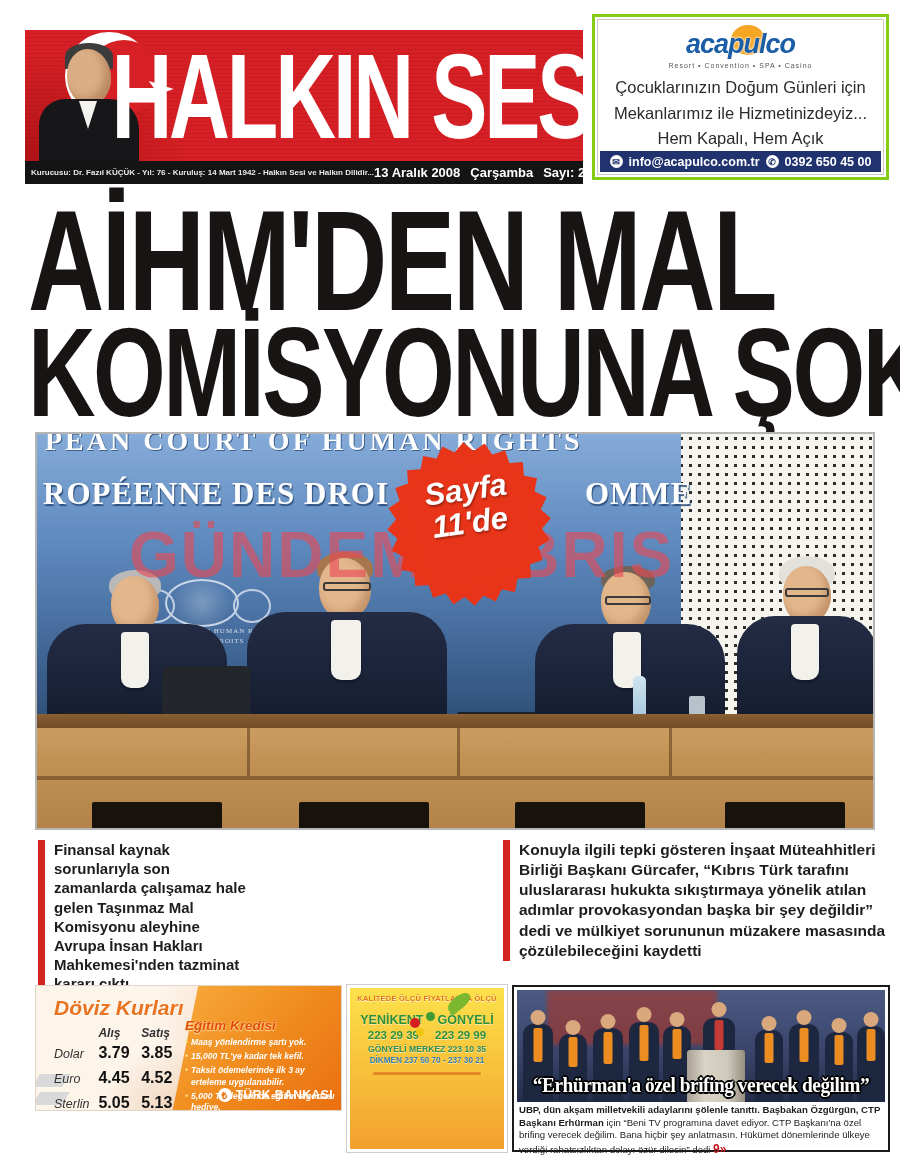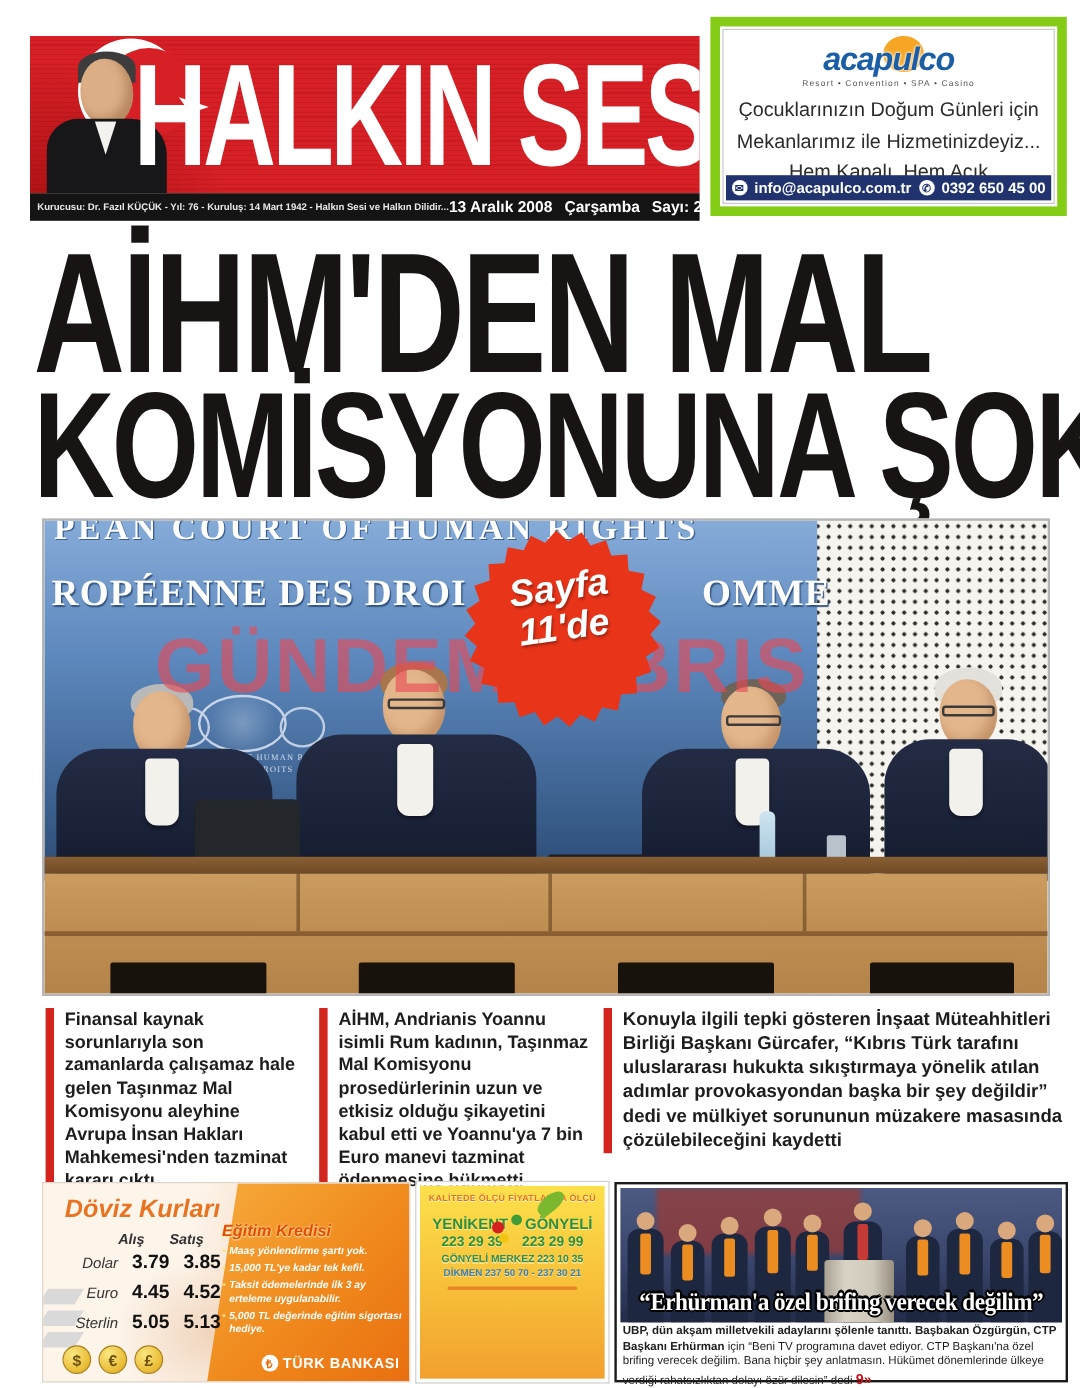--- a/index.html
+++ b/index.html
@@ -24,21 +24,21 @@
   #masthead-title span{font-weight:900;color:#fff;font-size:108px;letter-spacing:-4px;
     transform:scale(.78,1.12);transform-origin:center;white-space:nowrap;}
 
   #dateline{position:absolute;left:25px;top:161px;width:558px;height:23px;background:#141414;
     display:flex;align-items:center;justify-content:space-between;padding:0 6px;box-sizing:border-box;}
   #founder-line{color:#e9e9e9;font-size:8px;font-weight:700;white-space:nowrap;}
   #date-info{color:#fff;font-size:13px;font-weight:700;white-space:nowrap;display:flex;gap:10px;}
 
   
   #acapulco{position:absolute;left:592px;top:14px;width:297px;height:166px;background:#fff;
-    border:8px solid #84cc16;box-shadow:inset 0 0 0 2px #fff,inset 0 0 0 3px #c9c9c9;box-sizing:border-box;
+    border:3px solid #84cc16;box-shadow:inset 0 0 0 2px #fff,inset 0 0 0 3px #c9c9c9;box-sizing:border-box;
     text-align:center;}
   #acapulco-sun{position:absolute;left:136px;top:8px;width:34px;height:30px;border-radius:50%;background:#f5a623;}
   #acapulco-logo{position:relative;margin-top:12px;font-size:27px;font-weight:900;font-style:italic;
     color:#1b5ea6;text-shadow:0 0 2px #fff,0 0 3px #fff;letter-spacing:-1px;}
   #acapulco-tag{font-size:7px;color:#555;margin-top:2px;letter-spacing:1px;}
   .acapulco-line{font-size:16.5px;color:#2b2b2b;line-height:1.55;font-family:"Liberation Sans",sans-serif;}
   #acapulco-lines{margin-top:6px;}
   #acapulco-bar{position:absolute;left:5px;right:5px;bottom:5px;height:21px;background:#20336e;
     color:#fff;font-size:12.5px;font-weight:700;display:flex;align-items:center;justify-content:center;gap:6px;}
   .contact-icon{display:inline-flex;width:13px;height:13px;border-radius:50%;background:#fff;color:#20336e;
@@ -110,36 +110,36 @@
   
   .summary{position:absolute;top:840px;display:flex;gap:9px;}
   .redbar{width:7px;background:#d3251d;flex:0 0 7px;}
   .sumtext{font-weight:700;color:#1d1d1d;font-size:15px;line-height:1.28;}
   #sum1{left:38px;width:212px;}
   #sum2{left:266px;width:226px;}
   #sum3{left:503px;width:384px;}
   #sum3 .sumtext{font-size:15.5px;line-height:1.3;}
 
   
-  #doviz{position:absolute;left:35px;top:985px;width:307px;height:167px;background:#fdf4ea;
+  #doviz{position:absolute;left:35px;top:985px;width:307px;height:126px;background:#fdf4ea;
     border:1px solid #e0d5c8;box-sizing:border-box;overflow:hidden;}
   #doviz .soft1{position:absolute;left:120px;top:0;width:170px;height:167px;
     background:radial-gradient(ellipse at 60% 30%,rgba(236,190,150,.55),transparent 70%);}
   #doviz .soft2{position:absolute;left:60px;top:60px;width:160px;height:110px;
     background:radial-gradient(ellipse at 50% 60%,rgba(222,166,120,.4),transparent 70%);}
   #doviz-orange{position:absolute;right:0;top:0;width:60%;height:100%;
     background:linear-gradient(135deg,#f7ae3f 0%,#f08a1d 55%,#e96f10 100%);
     clip-path:polygon(22% 0,100% 0,100% 100%,8% 100%);}
   #doviz-title{position:absolute;left:18px;top:10px;font-size:21px;font-weight:900;font-style:italic;
     color:#e87320;text-shadow:0 1px 0 #fff;}
   #fx-table{position:absolute;left:18px;top:40px;width:130px;font-size:12px;color:#333;}
   #fx-table .hdr{display:flex;margin-bottom:4px;font-style:italic;font-weight:700;}
   #fx-table .hdr span{width:52px;}
   #fx-table .hdr span:first-child{width:54px;}
-  .fx-row{display:flex;align-items:baseline;margin-bottom:7px;text-align:right;}
+  .fx-row{display:flex;align-items:baseline;margin-bottom:7px;}
   .fx-name{width:54px;font-style:italic;font-size:12.5px;color:#333;}
   .fx-val{width:52px;font-weight:900;font-size:16px;color:#111;}
   #coins{position:absolute;left:16px;top:135px;display:flex;gap:6px;}
   .coin{width:22px;height:22px;border-radius:50%;background:radial-gradient(circle at 35% 30%,#fbe781,#e9bb33 70%,#b98c1e);
     border:1px solid #a87f1c;display:flex;align-items:center;justify-content:center;
     font-weight:900;font-size:13px;color:#6d5310;}
   .chev{position:absolute;left:0;width:30px;height:13px;background:#d9d9d9;transform:skewX(-32deg);}
   #credit{position:absolute;right:6px;top:32px;width:150px;}
   #credit-title{font-size:13.5px;font-weight:900;font-style:italic;color:#e14e00;
     text-shadow:0 0 2px #ffe9c2,0 1px 1px #ffdda0;margin-bottom:4px;}
@@ -320,24 +320,20 @@
         <div>Sayfa</div>
         <div>11'de</div>
       </div>
     </div>
   </div>
 
   <div id="sum1" class="summary">
     <div class="redbar"></div>
     <div class="sumtext">Finansal kaynak sorunlarıyla son zamanlarda çalışamaz hale gelen Taşınmaz Mal Komisyonu aleyhine Avrupa İnsan Hakları Mahkemesi'nden tazminat kararı çıktı</div>
   </div>
-  <div id="sum2" class="summary">
-    <div class="redbar"></div>
-    <div class="sumtext">AİHM, Andrianis Yoannu isimli Rum kadının, Taşınmaz Mal Komisyonu prosedürlerinin uzun ve etkisiz olduğu şikayetini kabul etti ve Yoannu'ya 7 bin Euro manevi tazminat ödenmesine hükmetti</div>
-  </div>
   <div id="sum3" class="summary">
     <div class="redbar"></div>
     <div class="sumtext">Konuyla ilgili tepki gösteren İnşaat Müteahhitleri Birliği Başkanı Gürcafer, “Kıbrıs Türk tarafını uluslararası hukukta sıkıştırmaya yönelik atılan adımlar provokasyondan başka bir şey değildir” dedi ve mülkiyet sorununun müzakere masasında çözülebileceğini kaydetti</div>
   </div>
 
   <div id="doviz">
     <div class="soft1"></div>
     <div class="soft2"></div>
     <div id="doviz-orange"></div>
     <div class="chev" style="top:88px;"></div>

